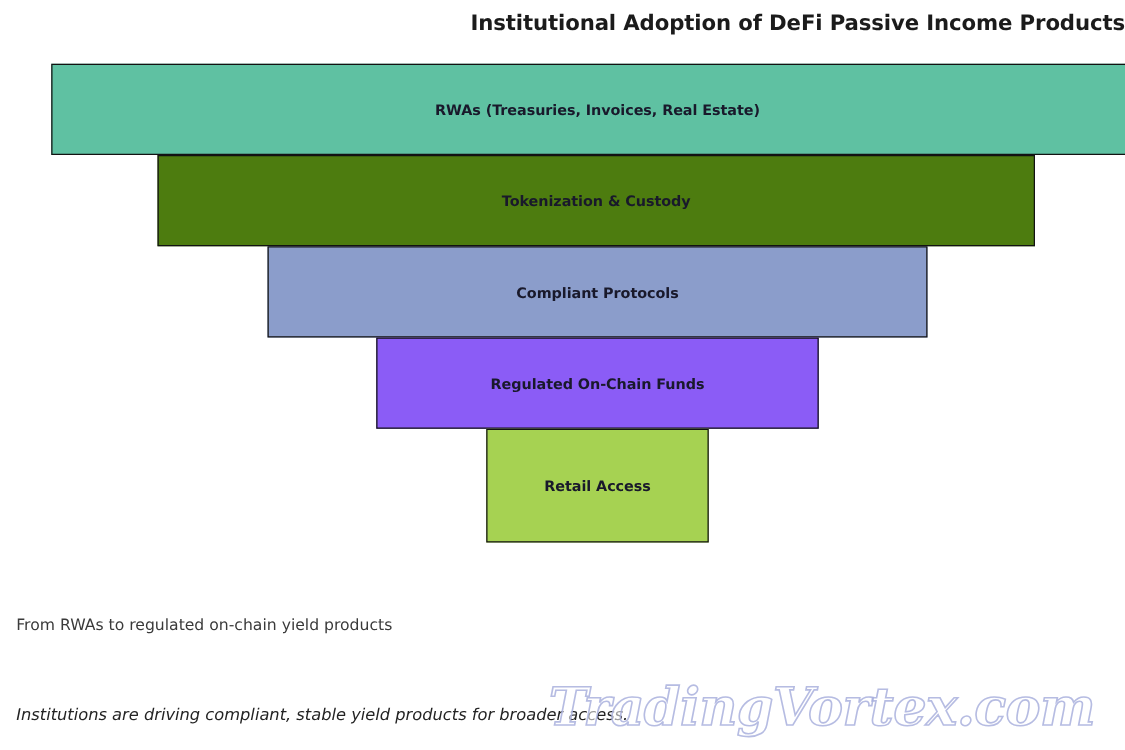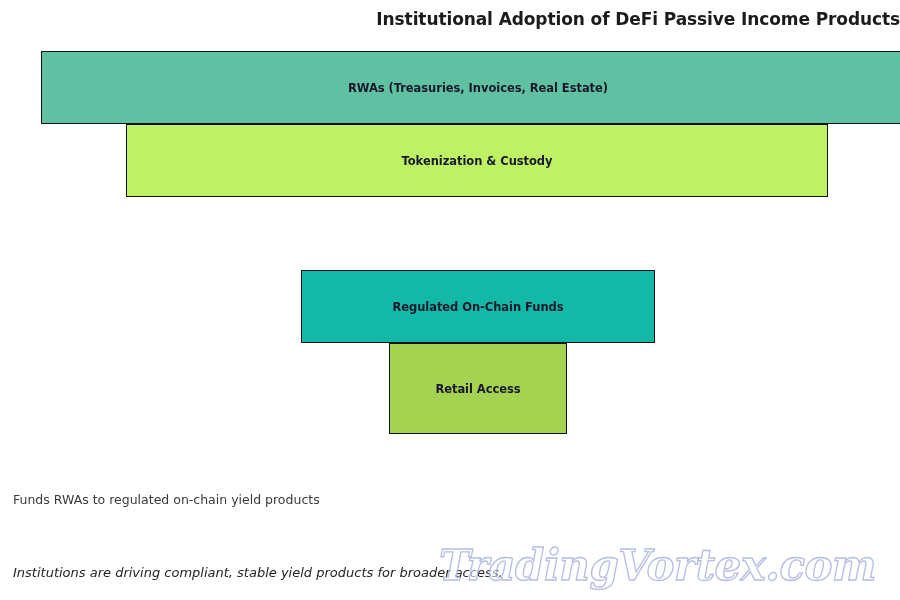--- a/index.html
+++ b/index.html
@@ -97,35 +97,38 @@
 <body>
 
 <div id="chart-title">Institutional Adoption of DeFi Passive Income Products</div>
 
 <div id="funnel">
 
   <div class="funnel-band" style="left: 13px; top: 51px; width: 874px; height: 73px; background: rgb(95, 193, 162); border-color: rgb(18, 18, 18);">
     <span class="funnel-label">RWAs (Treasuries, Invoices, Real Estate)</span>
   </div>
 
-  <div class="funnel-band" style="left: 98px; top: 124px; width: 702px; height: 73px; background: #bef264; border-color: rgb(18, 18, 18);">
+  <div class="funnel-band" style="left: 98px; top: 124px; width: 702px; height: 73px; background: #4d7c0f; border-color: rgb(18, 18, 18);">
     <span class="funnel-label">Tokenization &amp; Custody</span>
   </div>
 
+  <div class="funnel-band" style="left: 186px; top: 197px; width: 528px; height: 73px; background: rgb(139, 157, 203); border-color: rgb(18, 18, 18);">
+    <span class="funnel-label">Compliant Protocols</span>
+  </div>
 
-  <div class="funnel-band" style="left: 273px; top: 270px; width: 354px; height: 73px; background: #14b8a6; border-color: rgb(18, 18, 18);">
+  <div class="funnel-band" style="left: 273px; top: 270px; width: 354px; height: 73px; background: #8b5cf6; border-color: rgb(18, 18, 18);">
     <span class="funnel-label">Regulated On-Chain Funds</span>
   </div>
 
   <div class="funnel-band" style="left: 361px; top: 343px; width: 178px; height: 91px; background: rgb(166, 210, 82); border-color: rgb(18, 18, 18);">
     <span class="funnel-label">Retail Access</span>
   </div>
 </div>
 
-<div id="caption-main">Funds RWAs to regulated on-chain yield products</div>
+<div id="caption-main">From RWAs to regulated on-chain yield products</div>
 
 <div id="caption-italic">Institutions are driving compliant, stable yield products for broader access.</div>
 
 <div id="watermark">
   <svg width="455" height="60" viewBox="0 0 455 60">
     <text id="wm-text" x="2" y="44" font-family="'DejaVu Serif', serif" font-size="42" font-weight="bold" font-style="italic" fill="#ffffff" fill-opacity="0.55" stroke="#a9b0dd" stroke-width="1.3" stroke-opacity="0.85" letter-spacing="-0.5">TradingVortex.com</text>
   </svg>
 </div>
 
 </body></html>

